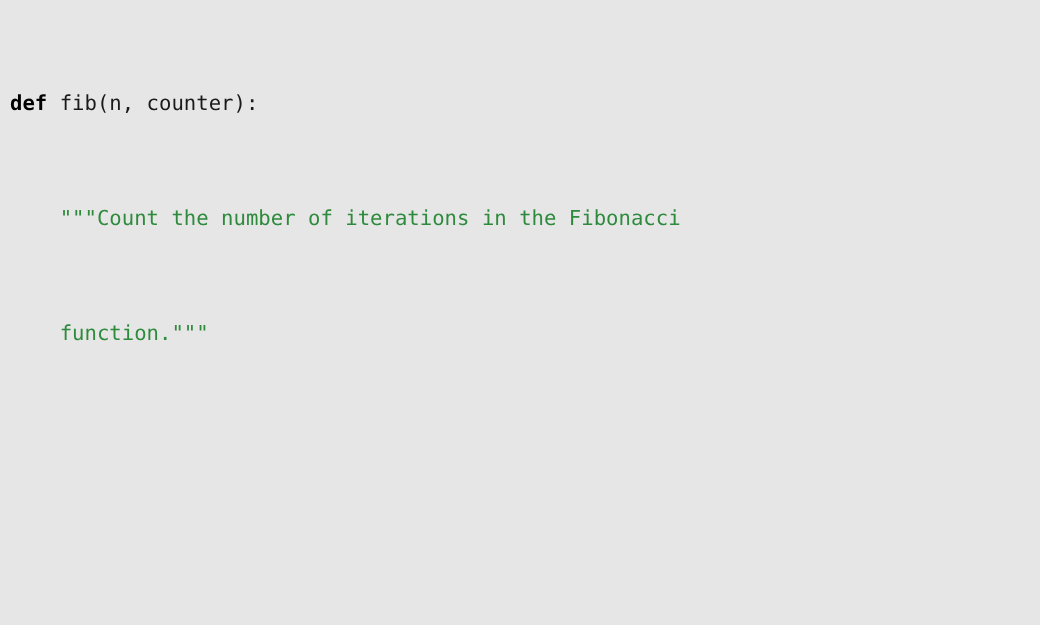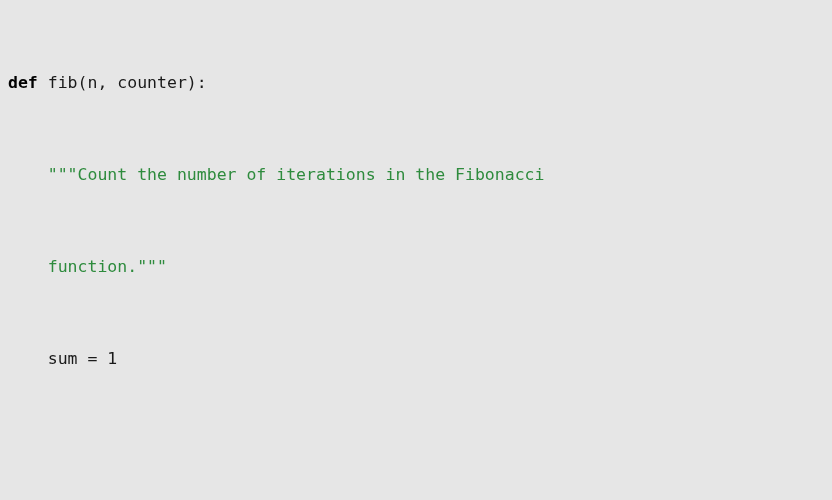--- a/index.html
+++ b/index.html
@@ -49,21 +49,20 @@
 <div id="screen">
 
   <div class="code-block">
 
     <div class="line"><span class="kw">def</span><span class="plain"> fib(n, counter):</span></div>
 
     <div class="line"><span class="plain">    </span><span class="doc">"""Count the number of iterations in the Fibonacci</span></div>
 
     <div class="line"><span class="plain">    </span><span class="doc">function."""</span></div>
 
-    <div class="line"><span class="plain">    </span><span class="plain">sum = 1</span></div>
 
 
     
 
     
 
     
 
     
 

